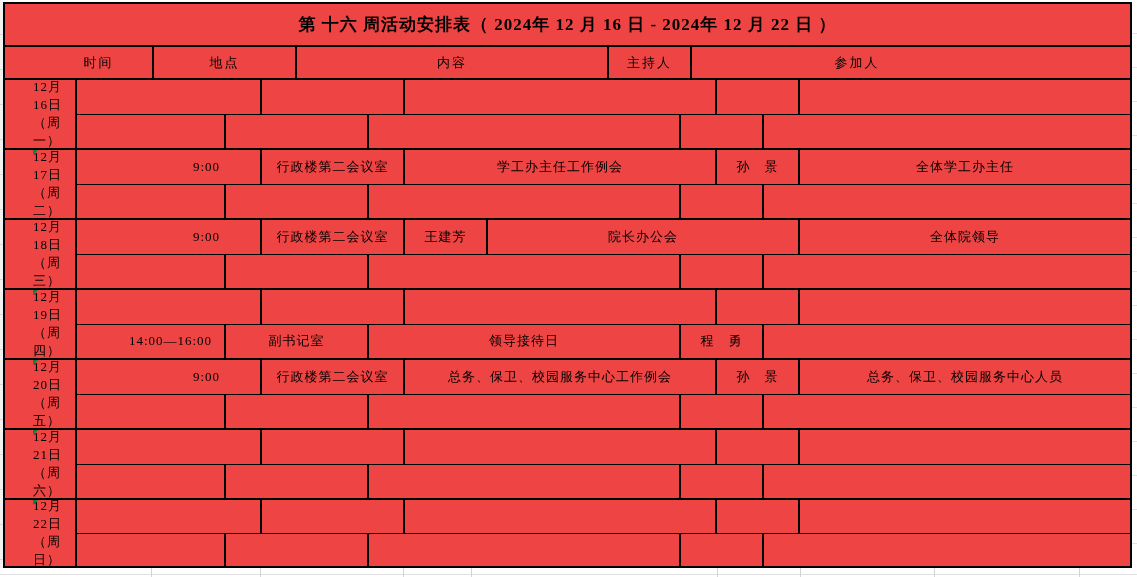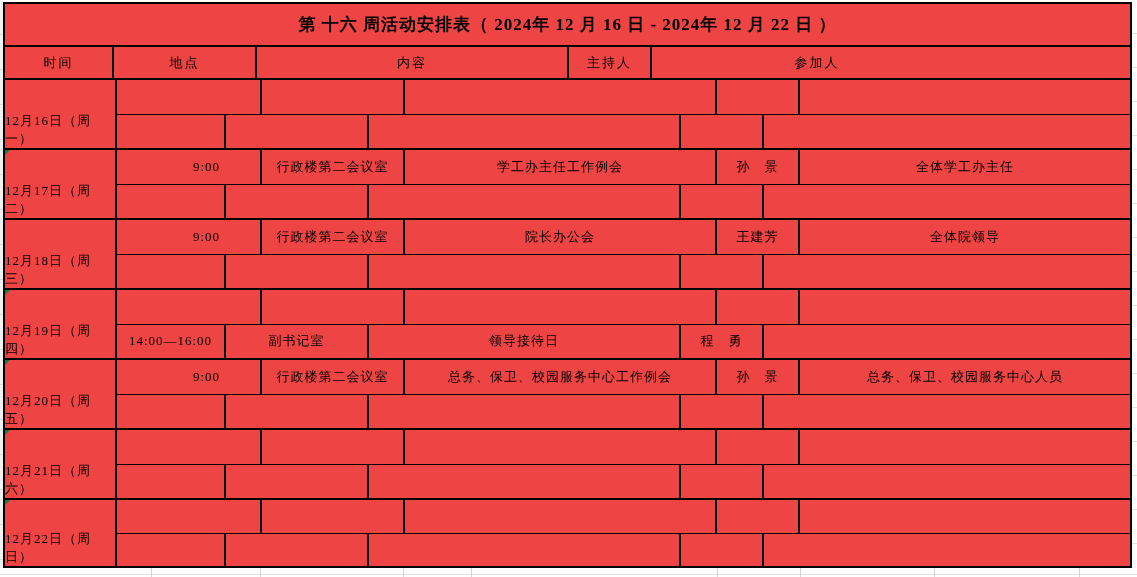--- a/index.html
+++ b/index.html
@@ -39,27 +39,27 @@
   .header-row { display: flex; height: 33px; border-bottom: 2px solid #000; }
   .header-row .cell {
     display: flex; align-items: center; justify-content: center;
     font-size: 13px; letter-spacing: 2px; border-right: 2px solid #000;
   }
   .header-row .cell:last-child { border-right: none; }
 
   .day-row { display: flex; height: 70px; border-bottom: 2px solid #000; }
   .day-row:last-child { height: 66px; border-bottom: none; }
 
-  .c-date { width: 148px; } .c-time { width: 109px; } .c-loc { width: 143px; }
+  .c-date { width: 148px; } .c-time { width: 109px; margin-left: 40px; } .c-loc { width: 143px; }
   .c-content { width: 312px; } .c-host { width: 83px; } .c-part { width: 330px; }
 
   .date-cell {
     position: relative; width: 148px; border-right: 2px solid #000;
-    display: flex; align-items: flex-end; justify-content: center;
-    font-size: 13px; letter-spacing: 1px;
+    display: flex; align-items: center; justify-content: center;
+    font-size: 13px; letter-spacing: 1px; margin-left: 28px;
   }
   .subwrap { flex: 1; display: flex; flex-direction: column; }
   .subrow { display: flex; flex: 1; }
   .subrow.first { border-bottom: 1px solid #000; padding-left: 36px; }
   .subrow .cell {
     display: flex; align-items: center; justify-content: center;
     font-size: 13px; border-right: 2px solid #000; letter-spacing: 1px;
     white-space: nowrap; overflow: hidden;
   }
   .subrow .cell:last-child { border-right: none; font-family: Liberation Serif, serif; }
@@ -140,22 +140,22 @@
 
   <div class="day-row">
     <div class="date-cell">
 
       <span>12月18日（周三）</span>
     </div>
     <div class="subwrap">
       <div class="subrow first">
         <div class="cell c-time">9:00</div>
         <div class="cell c-loc">行政楼第二会议室</div>
+        <div class="cell c-host">王建芳</div>
         <div class="cell c-content">院长办公会</div>
-        <div class="cell c-host">王建芳</div>
         <div class="cell c-part">全体院领导</div>
       </div>
       <div class="subrow">
         <div class="cell c-time"></div>
         <div class="cell c-loc"></div>
         <div class="cell c-content"></div>
         <div class="cell c-host"></div>
         <div class="cell c-part"></div>
       </div>
     </div>

